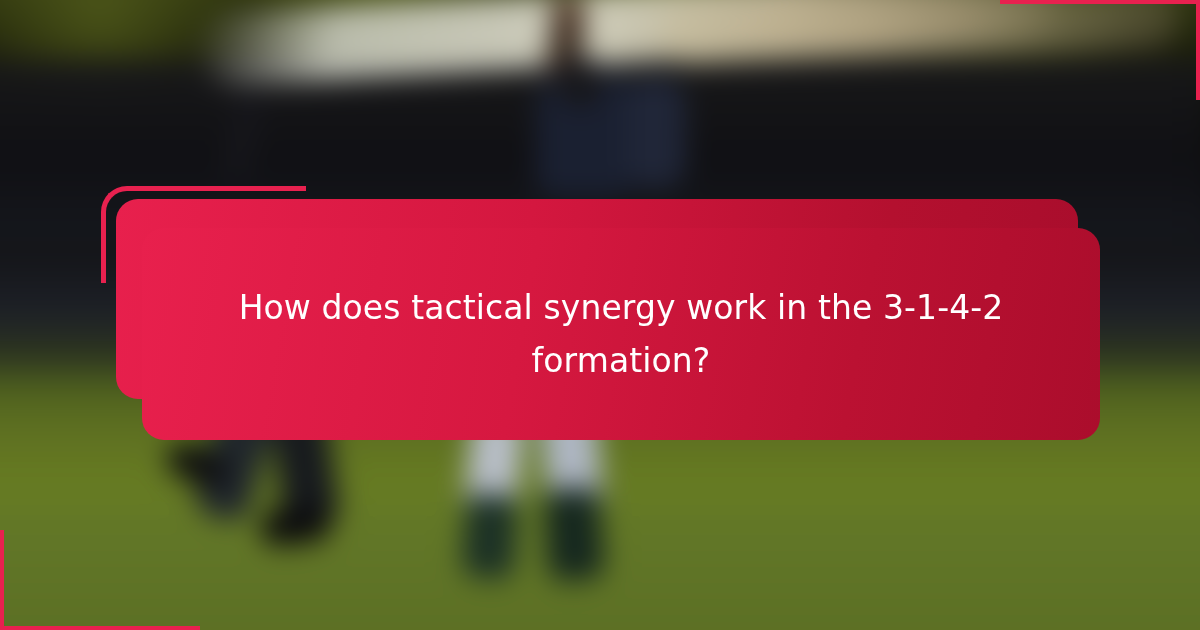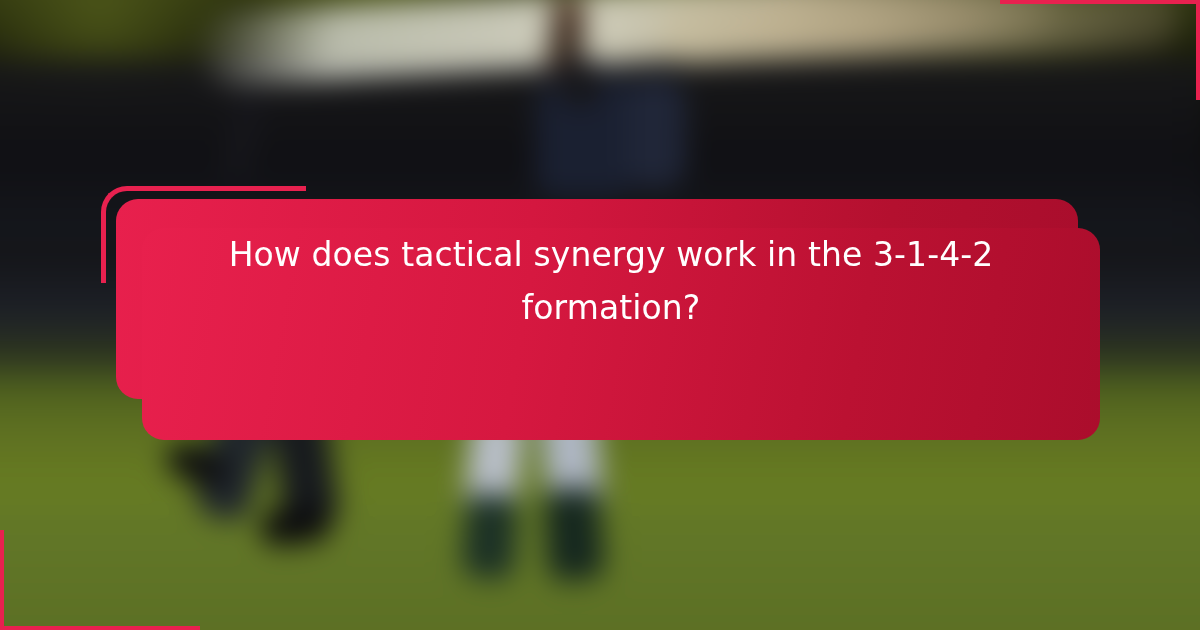--- a/index.html
+++ b/index.html
@@ -127,25 +127,26 @@
   }
   .card-front {
     left: 142px;
     top: 228px;
     width: 958px;
     height: 212px;
     background: linear-gradient(100deg, #e8204d 0%, #d61840 40%, #bb1132 74%, #ab0d2c 100%);
   }
   .card-text {
     position: absolute;
-    left: 132px;
+    left: 142px;
     top: 228px;
     width: 958px;
     height: 212px;
     display: flex;
+    align-items: center;
     justify-content: center;
     box-sizing: border-box;
     padding: 0 70px;
   }
   .card-title {
     margin: 0;
     color: #ffffff;
     font-size: 33px;
     font-weight: 400;
     line-height: 1.62;

